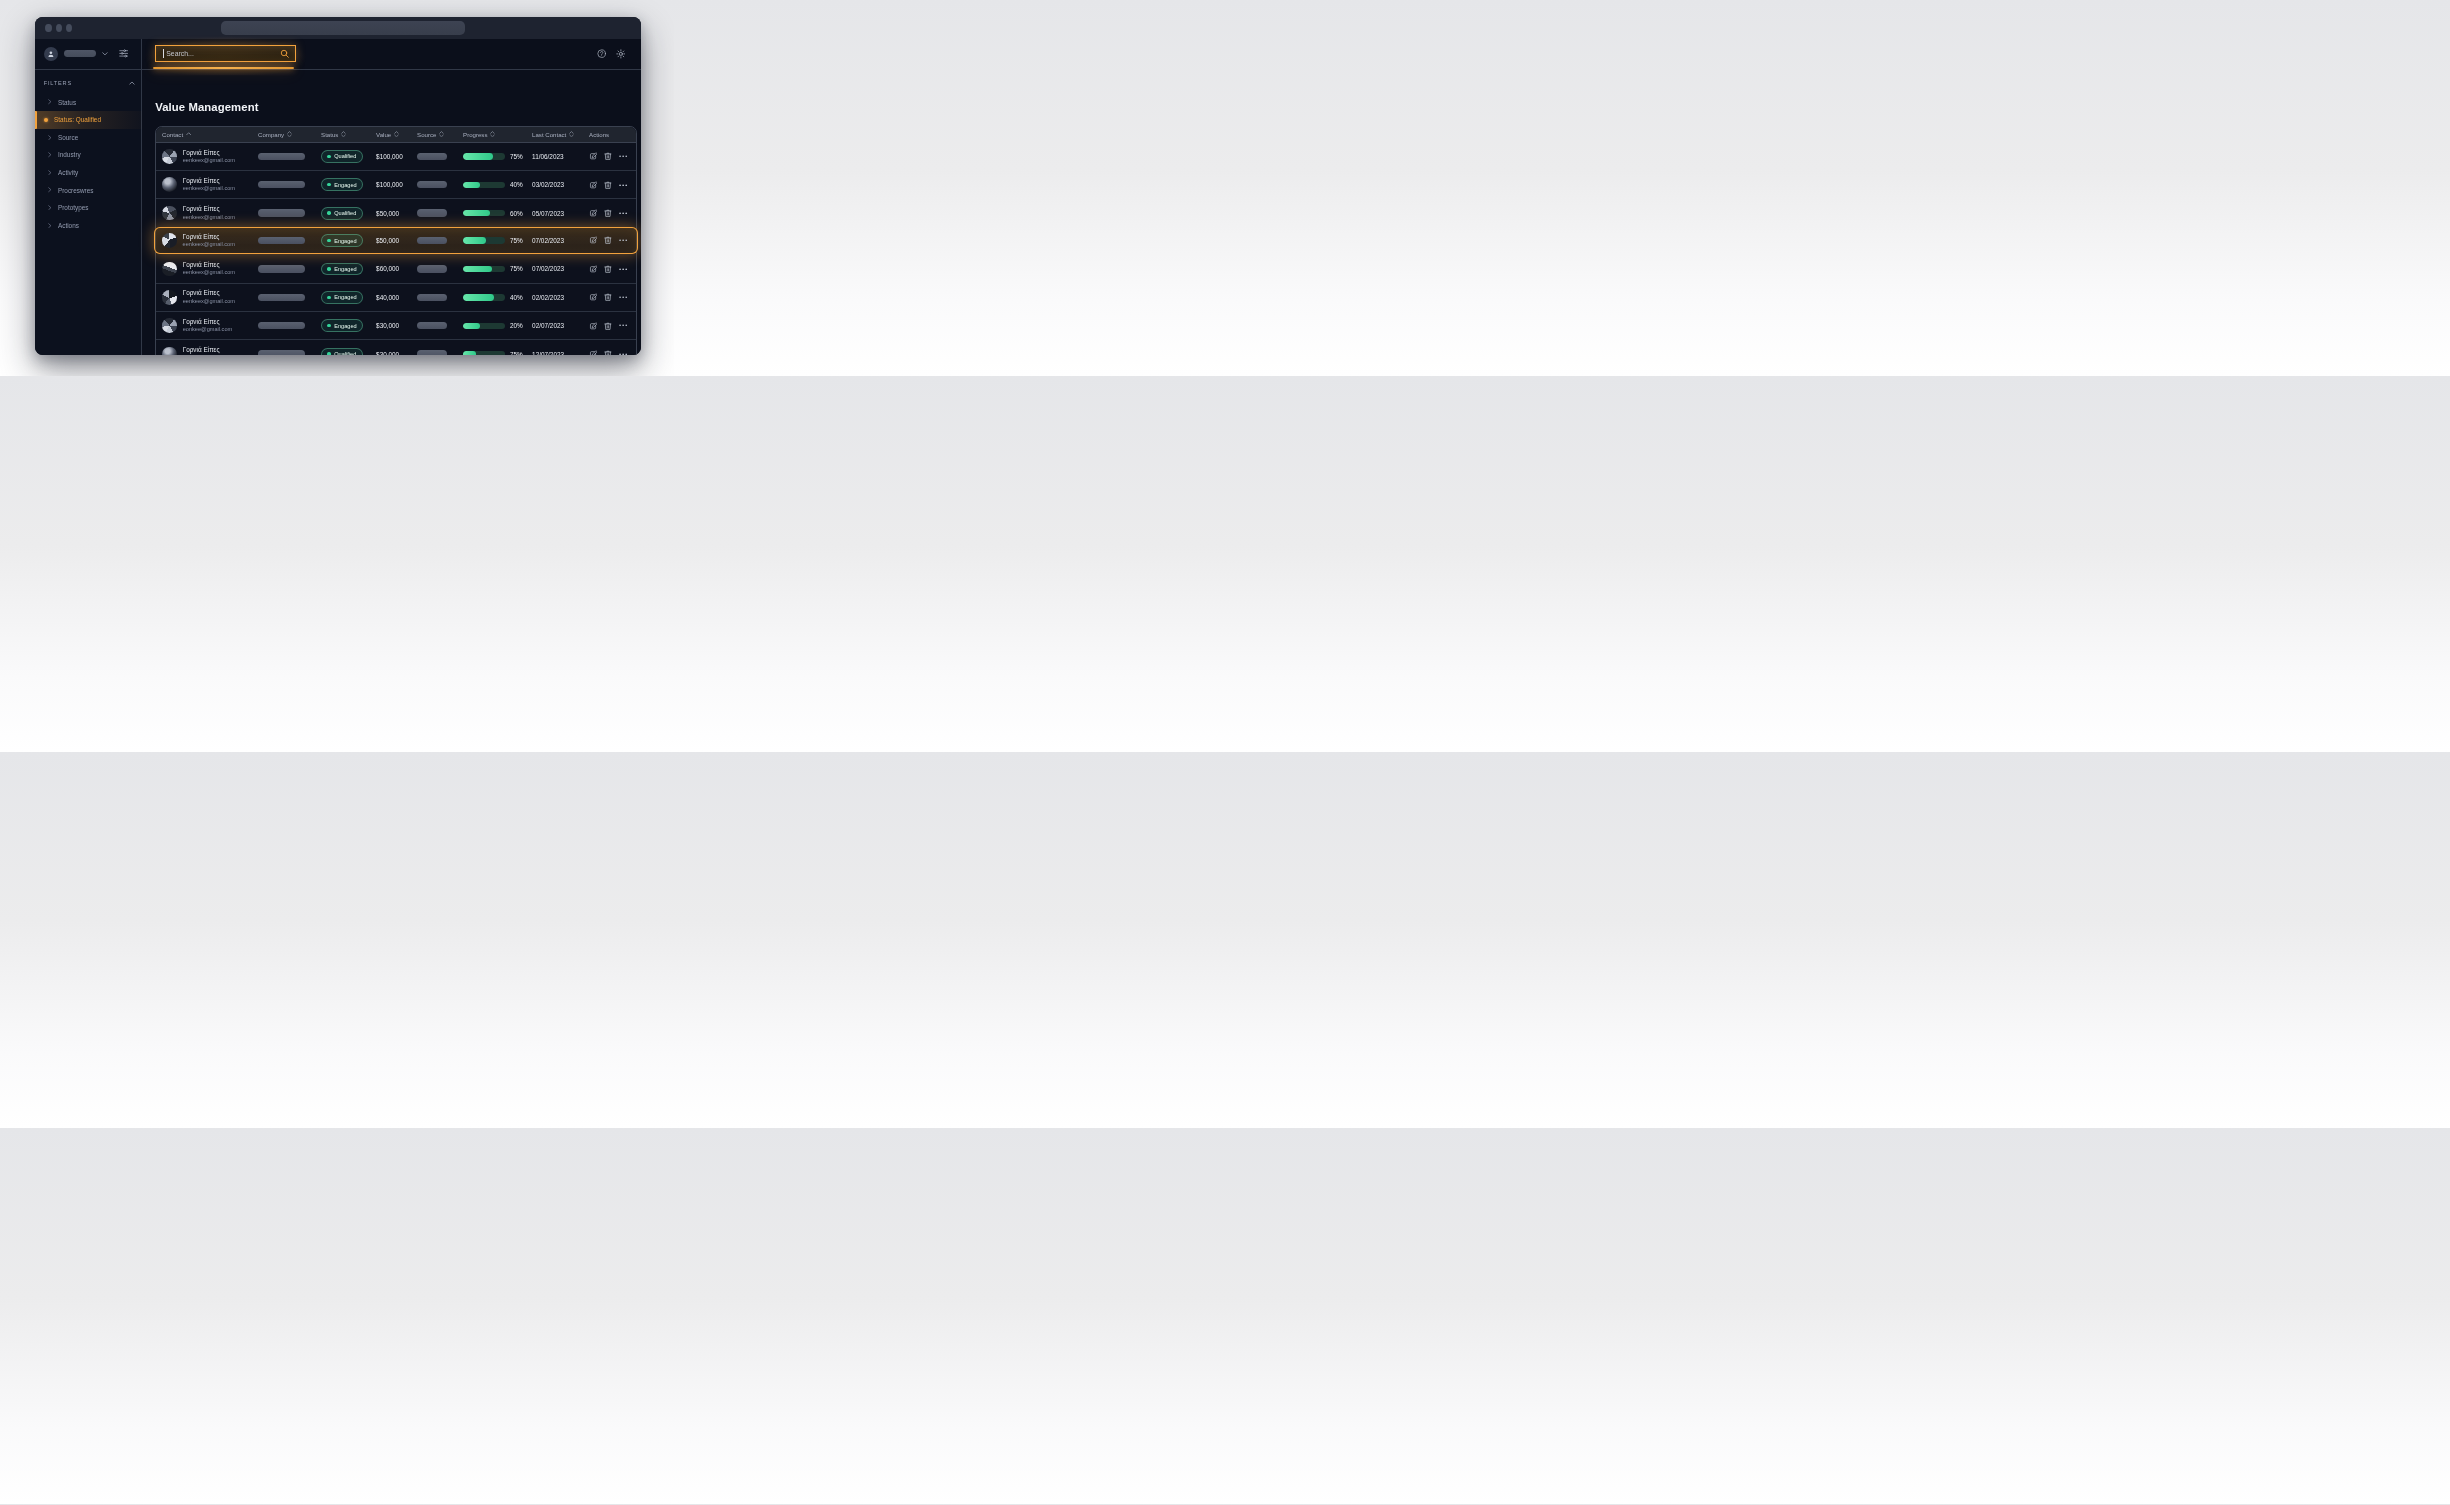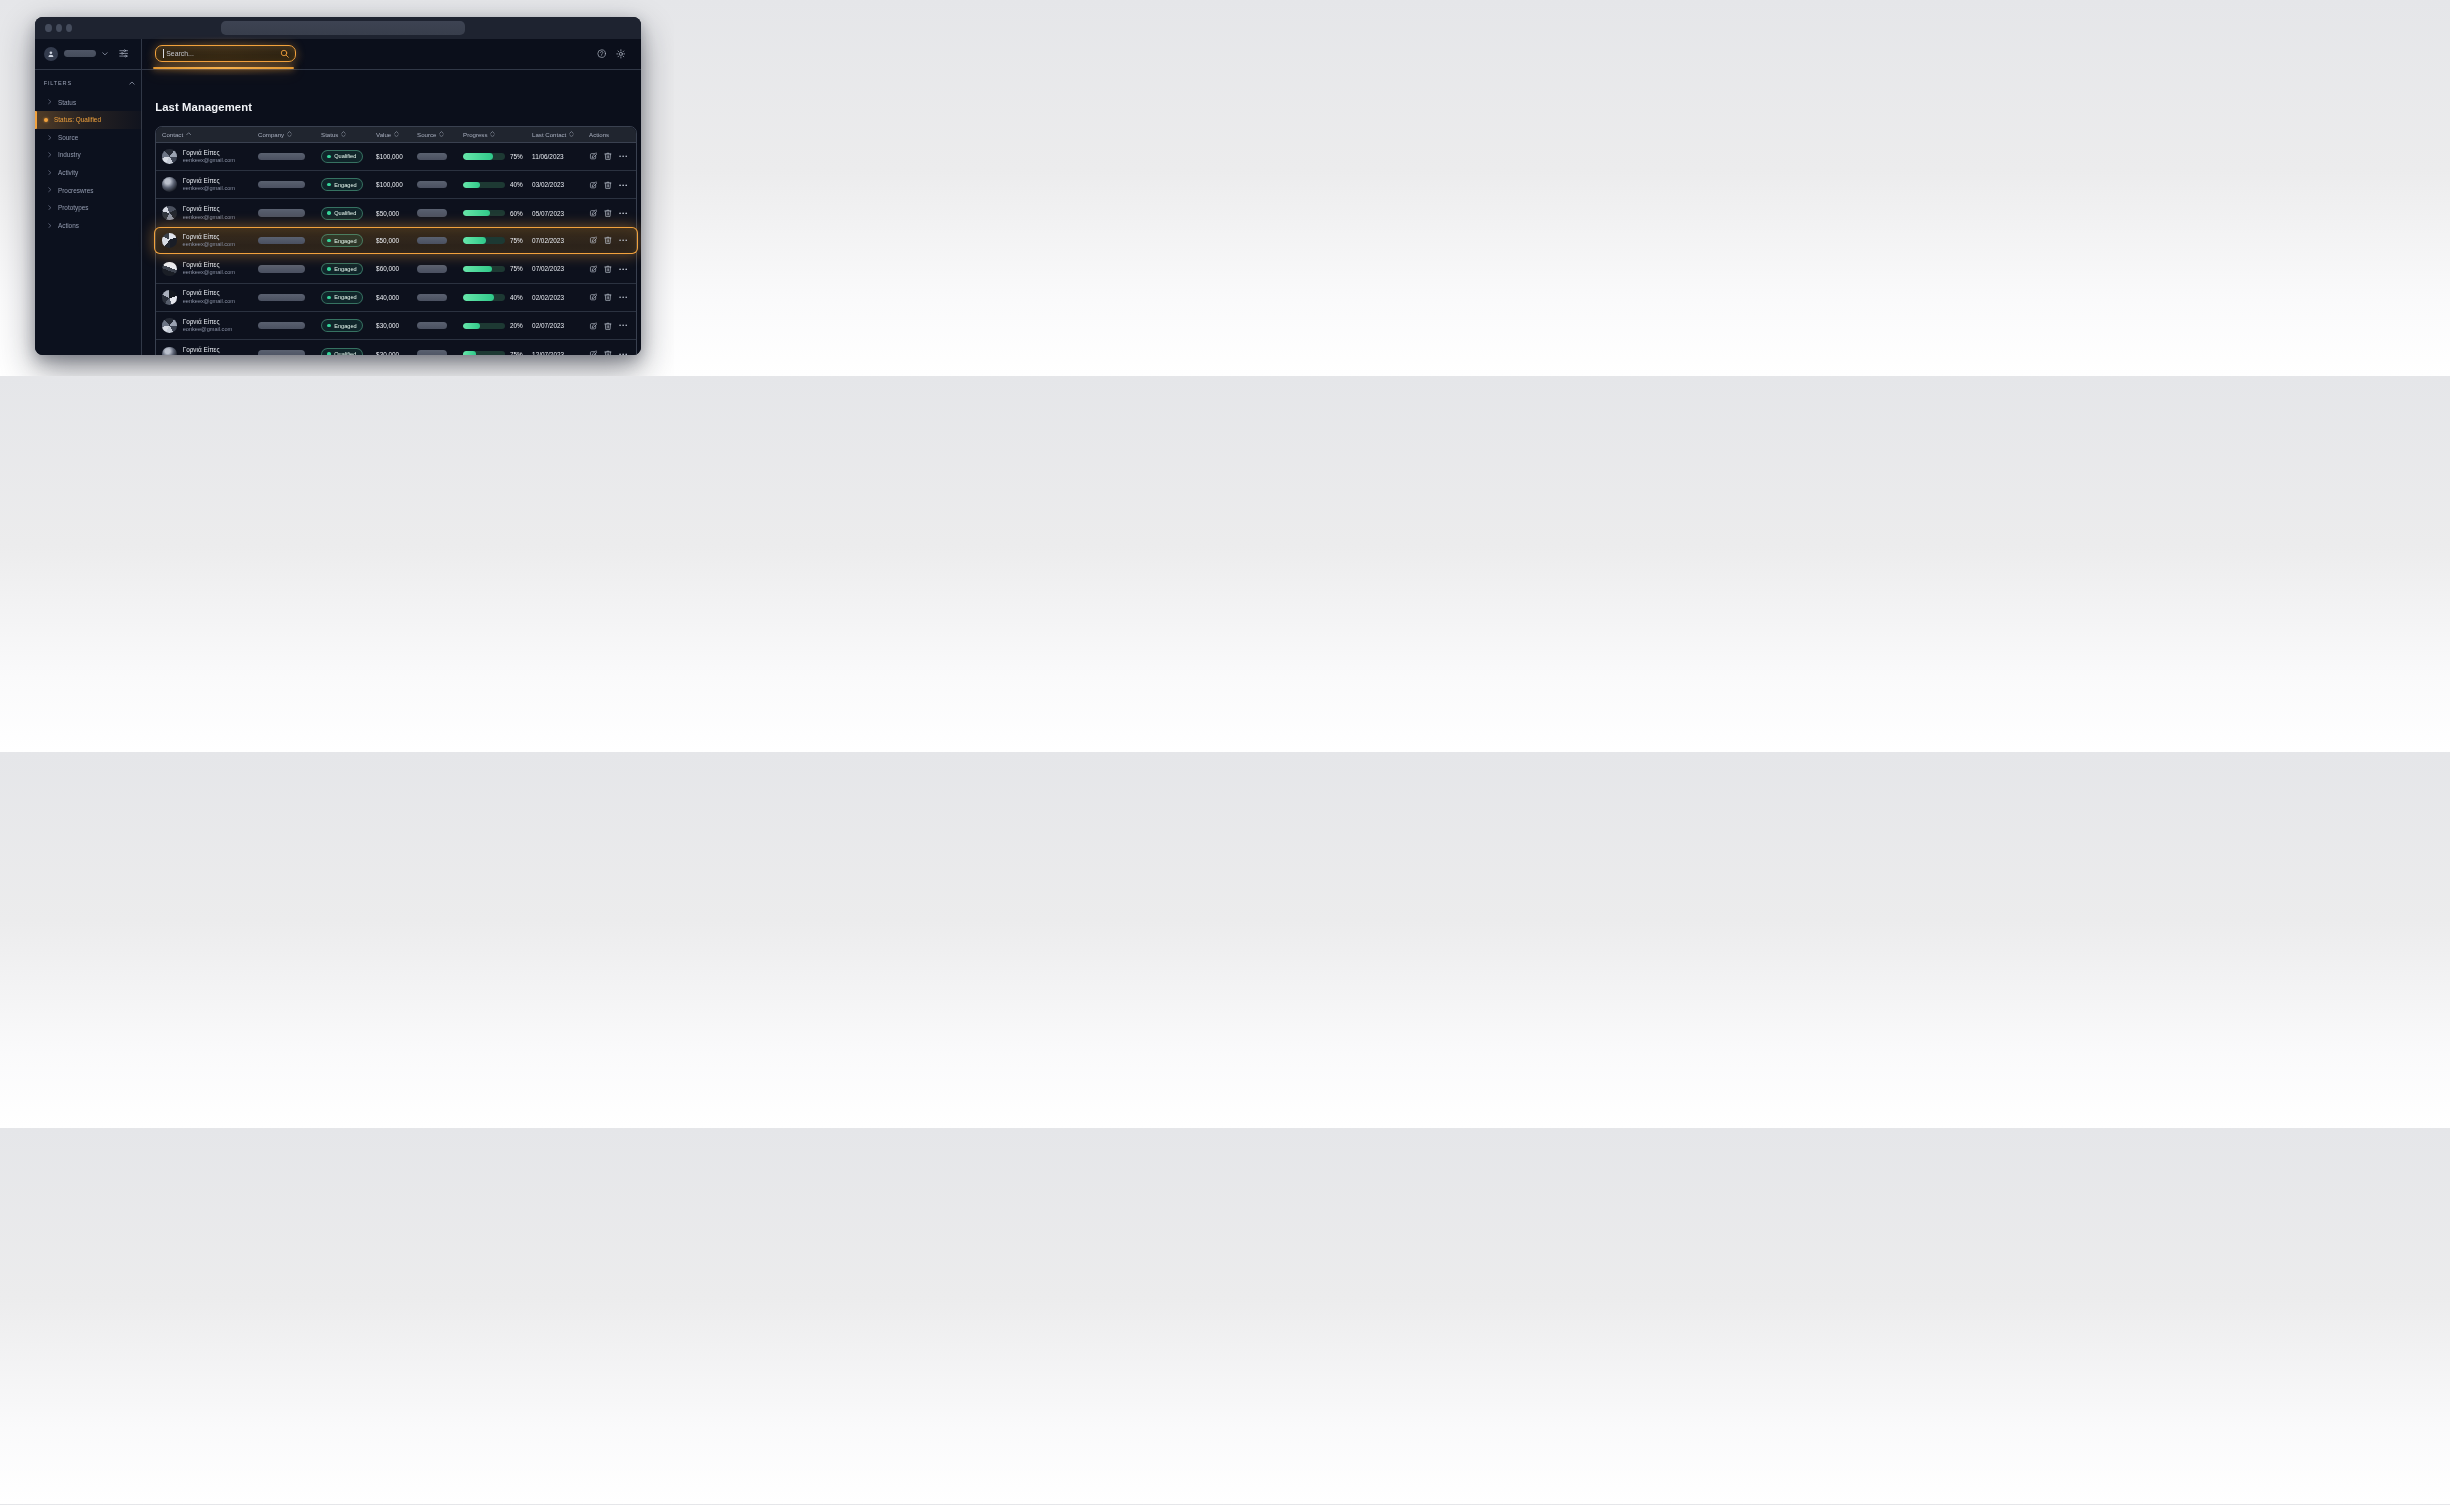--- a/index.html
+++ b/index.html
@@ -42,21 +42,21 @@
     background:linear-gradient(90deg,rgba(242,162,61,.30) 0%,rgba(242,162,61,.12) 45%,rgba(242,162,61,.02) 100%);}
   .f-item.active::before{content:"";position:absolute;left:0;top:0;bottom:0;width:2px;background:#f2a23d;border-radius:0 1px 1px 0;}
   .f-dot{width:3.9px;height:3.9px;border-radius:50%;background:#f2a23d;flex:0 0 auto;box-shadow:0 0 2.9px rgba(242,162,61,.8);}
   .f-item.active .f-label{color:#f0a13c;font-weight:500;}
   
   .main{flex:1;display:flex;flex-direction:column;min-width:0;background:#0b0f1b;}
   .topbar{height:30px;flex:0 0 auto;border-bottom:0.5px solid #313847;position:relative;display:flex;align-items:center;}
   .search-wrap{position:absolute;left:13.2px;top:5.9px;width:141px;height:17.6px;}
   .search-glow{position:absolute;inset:-8.8px -11.8px -12.7px -11.8px;border-radius:14.7px;
     background:radial-gradient(ellipse at 50% 55%,rgba(242,162,61,.22),rgba(242,162,61,0) 70%);pointer-events:none;}
-  .search-box{position:relative;width:100%;height:100%;border:1px solid #f2a23d;border-radius:7px;
+  .search-box{position:relative;width:100%;height:100%;border:1px solid #f2a23d;border-radius:0;
     background:linear-gradient(180deg,rgba(84,62,25,.55),rgba(38,30,14,.92));
     box-shadow:0 0 9.8px rgba(242,162,61,.35),inset 0 0 7.8px rgba(242,162,61,.14);
     display:flex;align-items:center;padding:0 5.9px 0 6.9px;box-sizing:border-box;}
   .caret{width:0.7px;height:8.8px;background:#d9dce3;margin-right:0.5px;flex:0 0 auto;}
   .search-input{flex:1;background:transparent;border:none;outline:none;color:#f2f4f8;font-size:6.9px;
     font-family:"Liberation Sans","DejaVu Sans",sans-serif;min-width:0;}
   .search-input::placeholder{color:#c3c6ce;}
   .search-icon{color:#f2a23d;display:flex;flex:0 0 auto;}
   .search-underline{position:absolute;left:11.3px;top:28px;width:141px;height:2.5px;border-radius:1.5px;
     background:linear-gradient(90deg,#e19733,#f7b24f 50%,#e19733);
@@ -267,21 +267,21 @@
                   <line x1="14.2" y1="14.2" x2="15.9" y2="15.9"></line>
                 <line x1="4.1" y1="15.9" x2="5.8" y2="14.2"></line>
                   <line x1="14.2" y1="5.8" x2="15.9" y2="4.1"></line>
               </g>
             </svg>
           </span>
         </div>
       </div>
 
       <div class="content">
-        <h1 class="page-title">Last Management</h1>
+        <h1 class="page-title">Value Management</h1>
 
         <div class="table">
           <div class="thead" id="thead">
               <div class="th">
     <span class="th-label">Contact</span>
     <span class="sort sort-asc" style="display: inline-block;">
       <svg width="5.4" height="3.4" viewBox="0 0 11 7">
                     <path d="M1.5 5.5 5.5 1.5 9.5 5.5" fill="none" stroke="currentColor" stroke-width="1.4" stroke-linecap="round" stroke-linejoin="round"></path>
                   </svg>
     </span>

